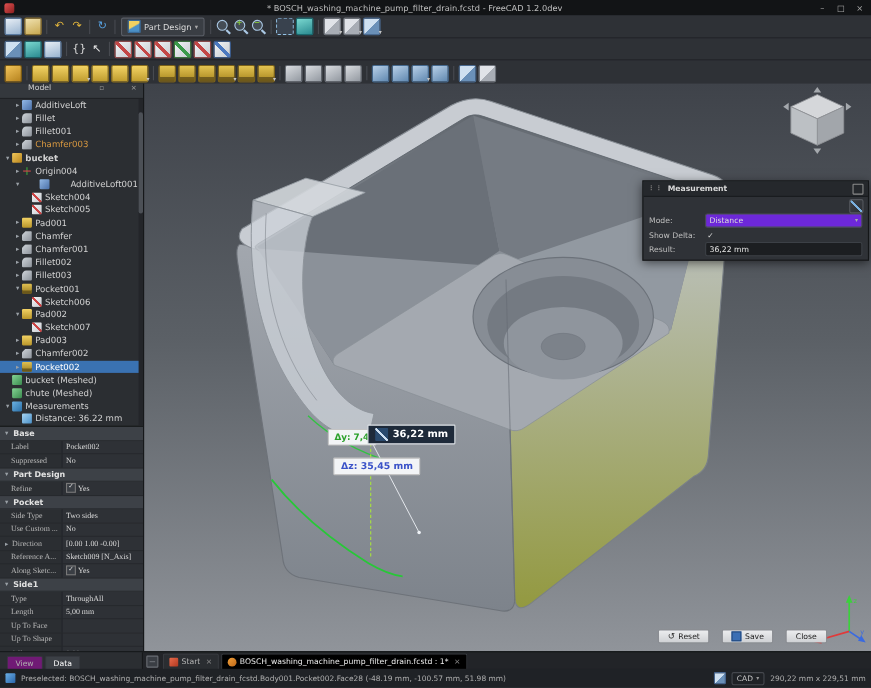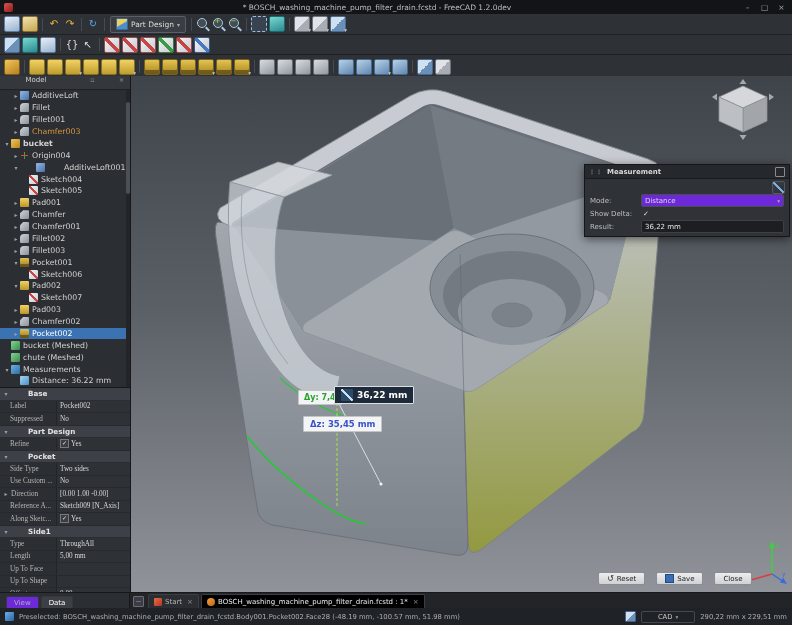--- a/index.html
+++ b/index.html
@@ -71,57 +71,57 @@
   .ti-pad{background:linear-gradient(180deg,#f2d264,#b9962a);}
   .ti-pocket{background:linear-gradient(180deg,#e0c052,#9a7c1e);box-shadow:inset 0 -3px 0 rgba(70,58,20,.6);}
   .ti-mesh{background:linear-gradient(135deg,#84d494,#3a8a4e);}
   .ti-measure-group{background:linear-gradient(135deg,#6cb2e2,#2a6ea6);}
   .ti-distance{background:linear-gradient(135deg,#a6d4f2,#4a90c8);}
   .tscroll{position:absolute;right:0;top:0;width:4px;height:100%;background:#232529;}
   .tthumb{position:absolute;right:0;top:12px;width:4px;height:92px;background:#4c5056;border-radius:2px;}
 
   #prop-rows{flex:1;border-top:1px solid #16181a;font-size:7.2px;overflow:hidden;}
   .psec{height:11.5px;display:flex;align-items:center;background:#3d4147;color:#e2e2e2;font-weight:bold;
-    gap:18px;padding-left:2px;border-bottom:1px solid #2a2d31;}
+    gap:2px;padding-left:2px;border-bottom:1px solid #2a2d31;}
   .prow{height:11.5px;display:grid;grid-template-columns:57px 1fr;border-bottom:1px solid #26292d;font-family:Liberation Serif, serif;}
   .plabel{display:flex;align-items:center;color:#b6b6b6;border-right:1px solid #222428;
     overflow:hidden;white-space:nowrap;gap:1px;}
   .pvalue{display:flex;align-items:center;color:#dadada;padding-left:3px;gap:2px;overflow:hidden;
     white-space:nowrap;background:#2e3136;}
   .pcheck{width:7px;height:7px;border:1px solid #787878;font-size:6px;line-height:7px;text-align:center;
     color:#e2e2e2;background:#3a3e44;flex:none;}
 
   
   .bottombar{position:absolute;left:0;top:592px;width:792px;height:16px;background:#222428;display:flex;
     border-top:1px solid #16181a;z-index:6;}
   .panel-tabs{width:130px;flex:none;display:flex;align-items:flex-end;padding-left:6px;gap:2px;
     background:#2b2e32;border-right:1px solid #16181a;box-sizing:border-box;}
   .ptab{font-size:7px;color:#b0b0b0;padding:2px 7px 2px;border:1px solid #34373c;border-bottom:none;
-    border-radius:2px 2px 0 0;background:#6d28d9;}
+    border-radius:2px 2px 0 0;background:#701a75;}
   .ptab.active{background:#3c4046;color:#fff;}
   .doc-tabs{flex:1;display:flex;align-items:center;gap:2px;padding-left:3px;}
   .tablist-ic{width:9px;height:9px;flex:none;margin-right:2px;border:1px solid #6a6e74;border-radius:1px;
     background:linear-gradient(#6a6e74,#6a6e74) center/5px 1px no-repeat,#3a3e44;}
   .dtab{display:inline-flex;align-items:center;gap:3px;height:14px;padding:0 5px;font-size:7px;color:#b4b4b4;
     background:#2a2d31;border:1px solid #3a3d42;border-bottom:none;border-radius:2px 2px 0 0;max-width:320px;}
   .dtab.active{background:#000000;color:#ececec;}
   .dtab-ic{width:8px;height:8px;border-radius:1px;flex:none;}
   .ic-start{background:linear-gradient(135deg,#e86a4a,#b03820);}
   .ic-freecad{background:linear-gradient(135deg,#f0a03a,#c06818);border-radius:50%;}
   .dtab-label{overflow:hidden;white-space:nowrap;text-overflow:ellipsis;}
   .dtab-close{font-size:7px;color:#8d8d8d;margin-left:2px;}
 
   
   .statusbar{position:absolute;left:0;top:608px;width:792px;height:17px;background:#1f2226;display:flex;
     align-items:center;font-size:6.8px;color:#aeaeae;padding:0 5px;gap:5px;box-sizing:border-box;z-index:6;}
   .sb-ic{width:9px;height:9px;flex:none;border-radius:1px;}
   .sb-ic.info{background:linear-gradient(135deg,#6ab0e8,#2a64a8);}
   .sb-ic.cube{background:linear-gradient(135deg,#cfe0f0 50%,#6a90b8 50%);border:1px solid #46648c;}
   .sb-msg{flex:1;overflow:hidden;white-space:nowrap;text-overflow:ellipsis;}
-  .sb-combo{display:inline-flex;align-items:center;gap:3px;padding:1px 16px;border:1px solid #45484e;
+  .sb-combo{display:inline-flex;align-items:center;gap:3px;padding:1px 4px;border:1px solid #45484e;
     border-radius:2px;color:#c8c8c8;flex:none;text-align:right;}
   .sb-caret{font-size:5.5px;color:#9a9a9a;}
   .sb-dims{white-space:nowrap;flex:none;}
 
   
   .viewport{position:absolute;left:130px;top:76px;width:662px;height:516px;overflow:hidden;
     background:linear-gradient(180deg,#3f434a 0%,#5b6066 45%,#90949a 100%);}
   .model-svg{position:absolute;left:0;top:0;}
   .navcube{position:absolute;left:580px;top:2px;width:68px;height:68px;z-index:2;}
   .axis{position:absolute;left:600px;top:460px;width:58px;height:52px;z-index:2;}

